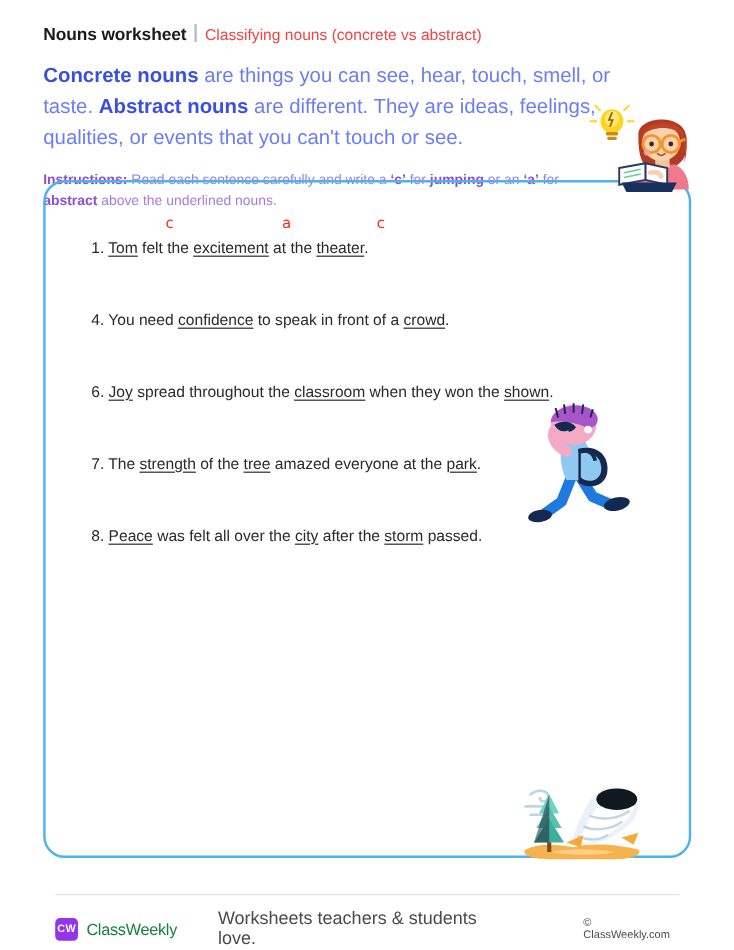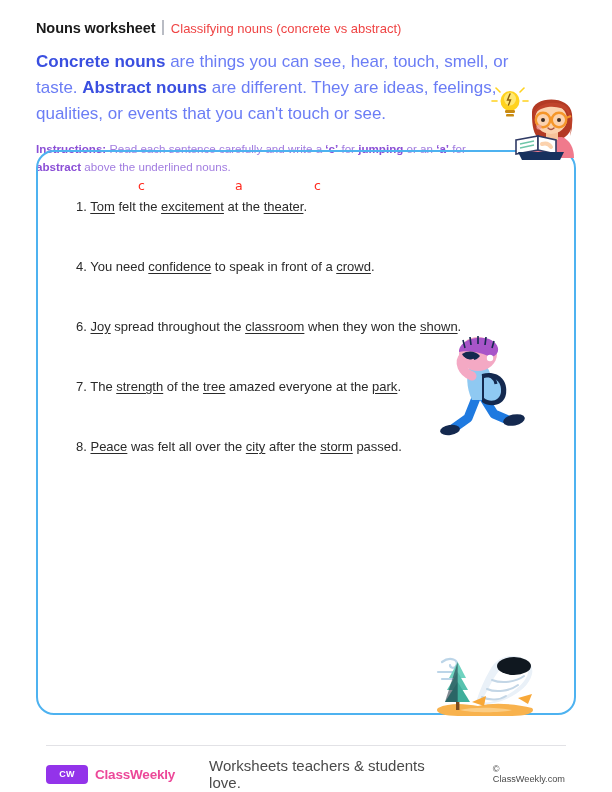--- a/index.html
+++ b/index.html
@@ -142,36 +142,36 @@
     align-items: center;
     justify-content: center;
     gap: 34px;
   }
   .brand {
     display: flex;
     align-items: center;
     gap: 7px;
   }
   .brand-badge {
-    width: 42px;
+    width: 19px;
     height: 19px;
     border-radius: 4px;
     background: #9333ea;
     color: #ffffff;
     font-size: 9px;
     font-weight: bold;
     display: flex;
     align-items: center;
     justify-content: center;
     letter-spacing: 0.2px;
   }
   .brand-name {
     font-size: 13.5px;
-    font-weight: bold;
-    color: #ec4899;
+    font-weight: normal;
+    color: #15803d;
     letter-spacing: -0.2px;
   }
   .footer-tag {
     font-size: 15px;
     color: #4a4a4a;
   }
   .footer-copy {
     font-size: 9.2px;
     color: #4a4a4a;
     margin-left: 24px;

